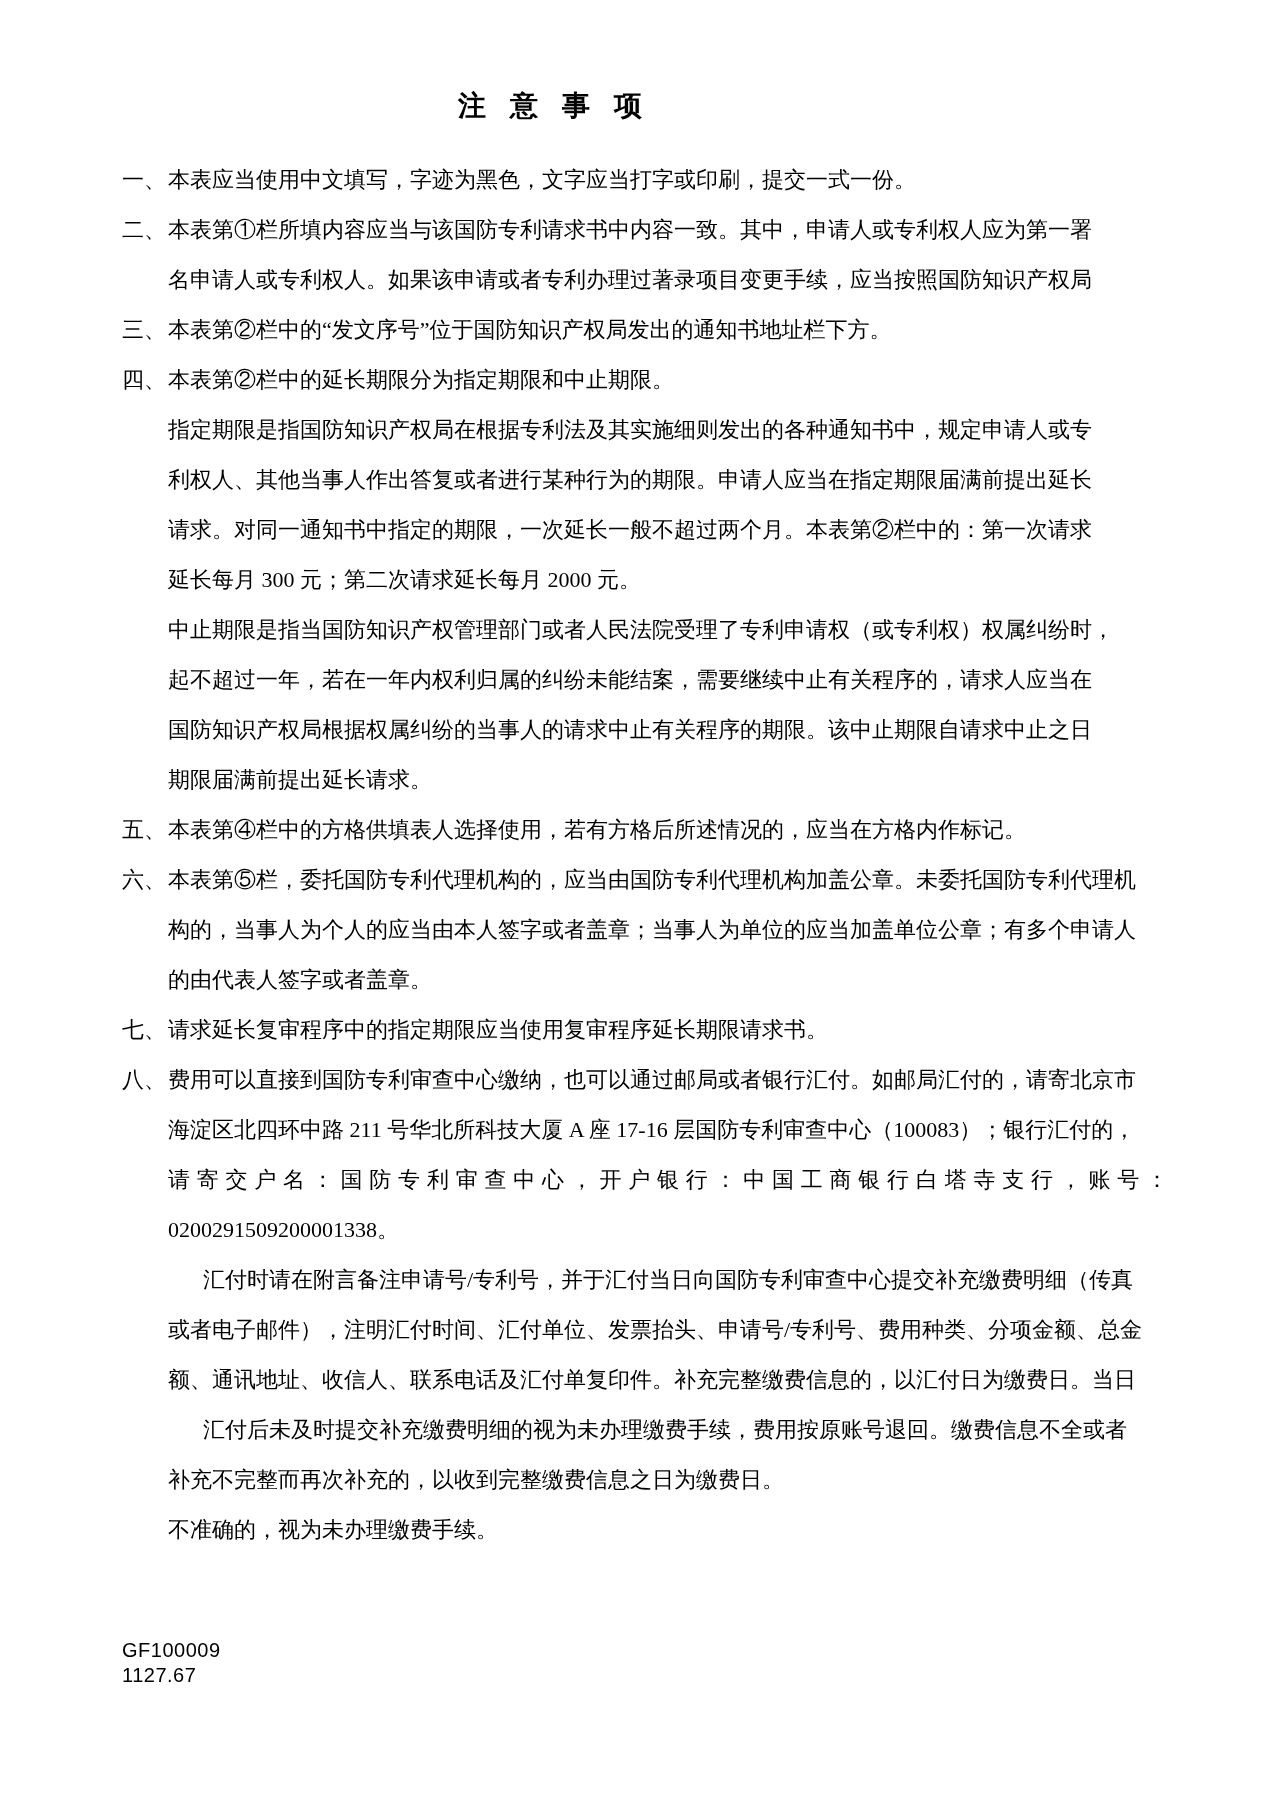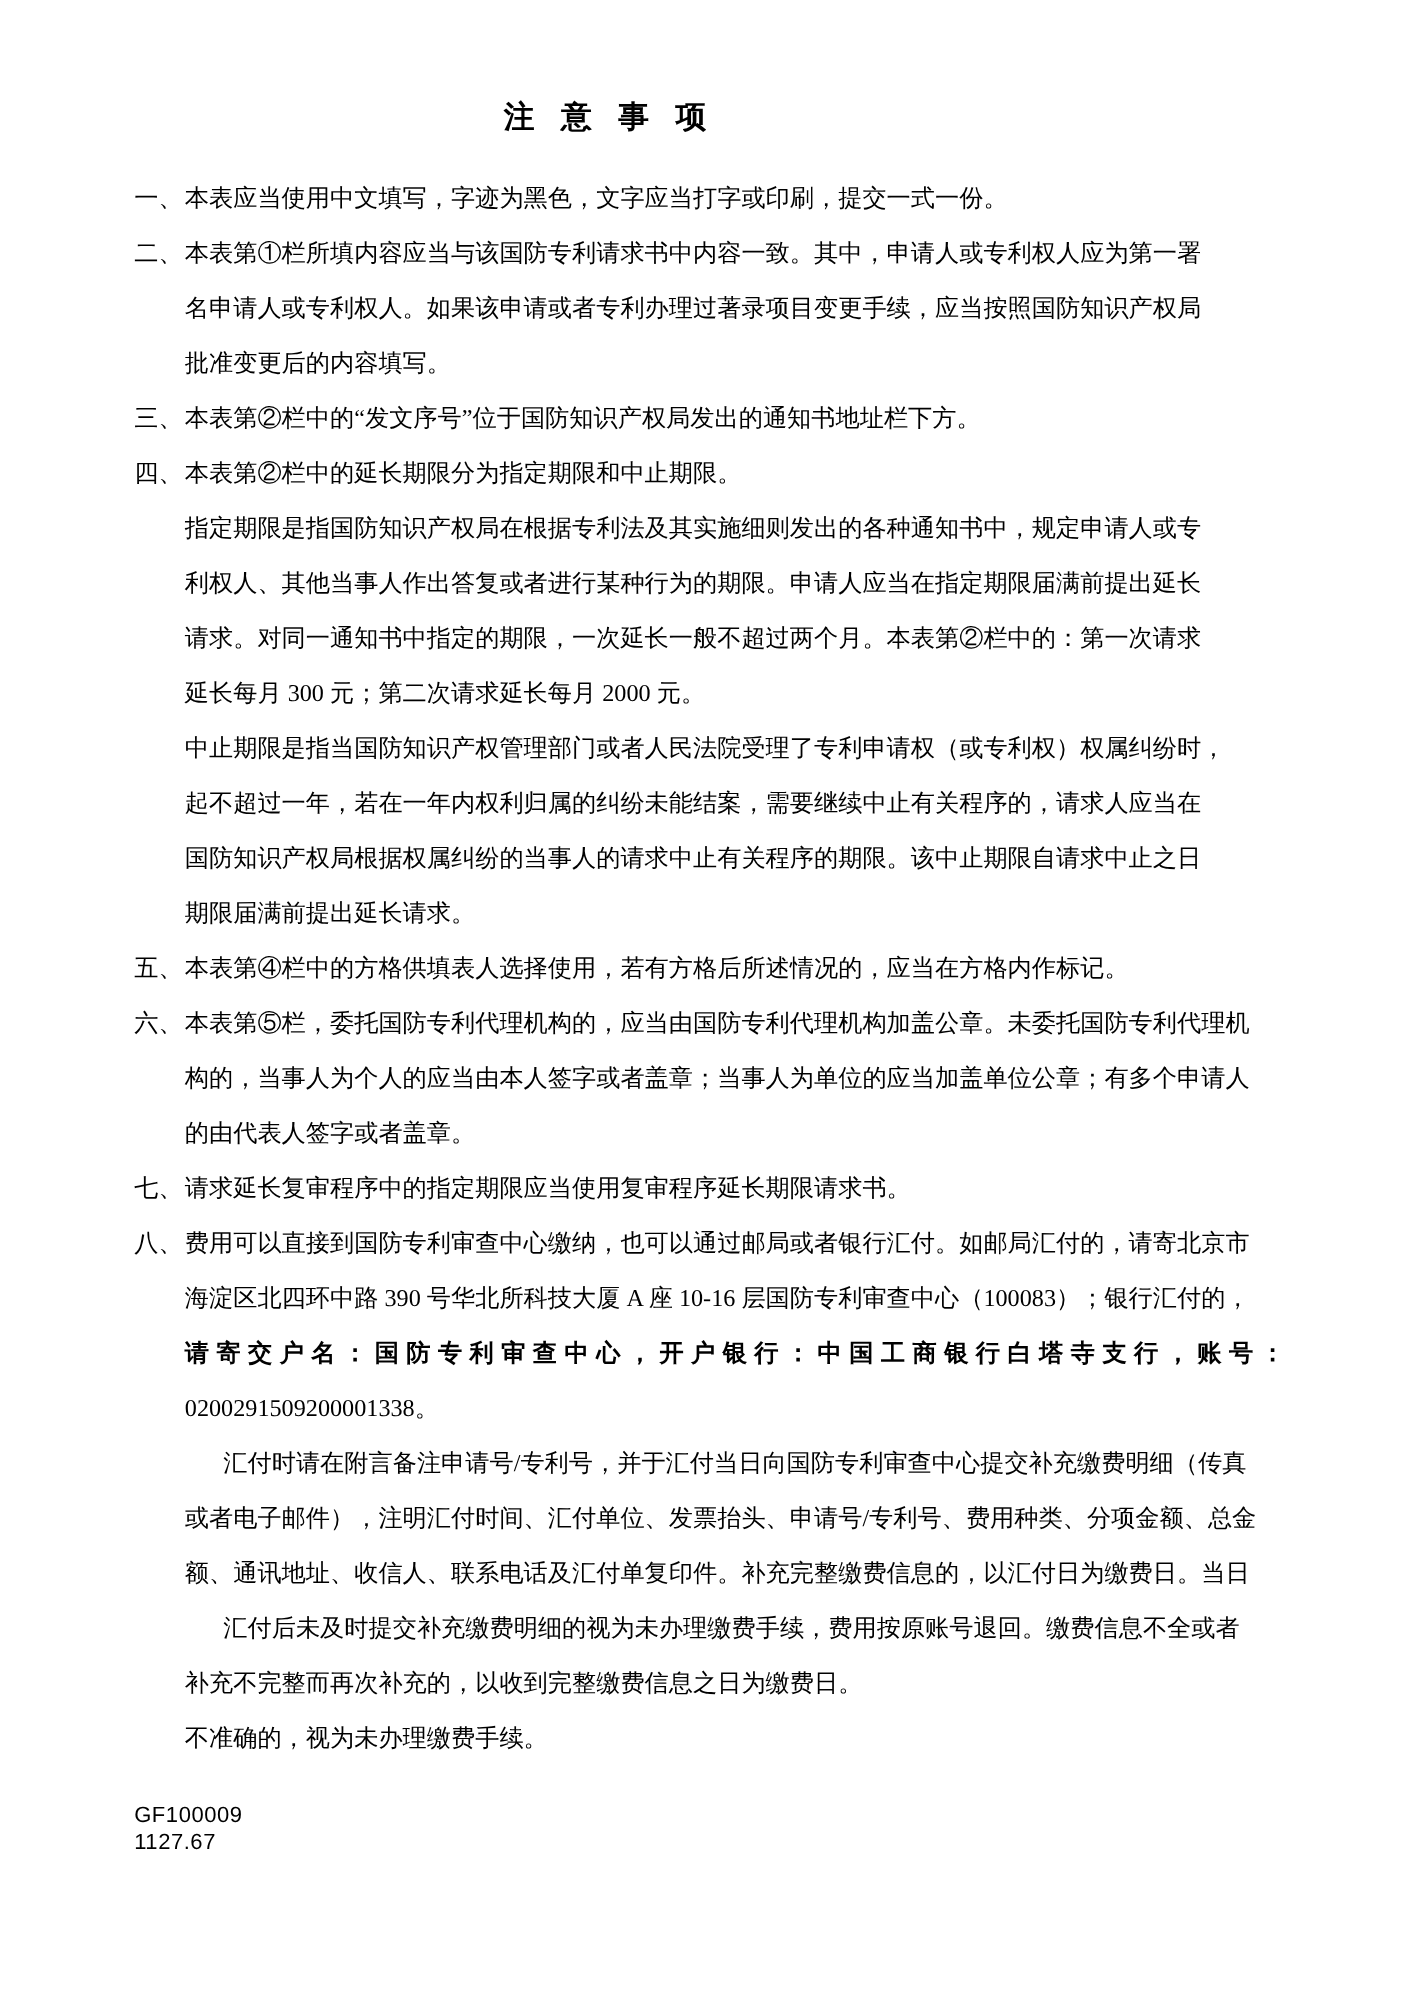--- a/index.html
+++ b/index.html
@@ -54,21 +54,20 @@
   
   .line.fl {
     padding-left: 81px;
     font-family: Liberation Serif, serif;
   }
   
   .line.jl {
     white-space: normal;
     text-align: justify;
     text-align-last: justify;
-    font-weight: bold;
   }
   .footer {
     position: absolute;
     left: 122px;
     top: 1638px;
     font-family: "Liberation Sans", "DejaVu Sans", sans-serif;
     font-size: 20px;
     line-height: 25px;
     letter-spacing: 0.5px;
   }
@@ -76,38 +75,37 @@
 </head>
 <body>
 
 <div class="page">
   <div class="doc-title">注意事项</div>
 
   <div class="notes" id="notes">
       <div class="line"><span class="num">一、</span>本表应当使用中文填写，字迹为黑色，文字应当打字或印刷，提交一式一份。</div>
       <div class="line"><span class="num">二、</span>本表第①栏所填内容应当与该国防专利请求书中内容一致。其中，申请人或专利权人应为第一署</div>
       <div class="line">名申请人或专利权人。如果该申请或者专利办理过著录项目变更手续，应当按照国防知识产权局</div>
-      <div class="line">批准变更后的内容填写。</div>
       <div class="line"><span class="num">三、</span>本表第②栏中的“发文序号”位于国防知识产权局发出的通知书地址栏下方。</div>
       <div class="line"><span class="num">四、</span>本表第②栏中的延长期限分为指定期限和中止期限。</div>
       <div class="line">指定期限是指国防知识产权局在根据专利法及其实施细则发出的各种通知书中，规定申请人或专</div>
       <div class="line">利权人、其他当事人作出答复或者进行某种行为的期限。申请人应当在指定期限届满前提出延长</div>
       <div class="line">请求。对同一通知书中指定的期限，一次延长一般不超过两个月。本表第②栏中的：第一次请求</div>
       <div class="line">延长每月 300 元；第二次请求延长每月 2000 元。</div>
       <div class="line">中止期限是指当国防知识产权管理部门或者人民法院受理了专利申请权（或专利权）权属纠纷时，</div>
       <div class="line">起不超过一年，若在一年内权利归属的纠纷未能结案，需要继续中止有关程序的，请求人应当在</div>
       <div class="line">国防知识产权局根据权属纠纷的当事人的请求中止有关程序的期限。该中止期限自请求中止之日</div>
       <div class="line">期限届满前提出延长请求。</div>
       <div class="line"><span class="num">五、</span>本表第④栏中的方格供填表人选择使用，若有方格后所述情况的，应当在方格内作标记。</div>
       <div class="line"><span class="num">六、</span>本表第⑤栏，委托国防专利代理机构的，应当由国防专利代理机构加盖公章。未委托国防专利代理机</div>
       <div class="line">构的，当事人为个人的应当由本人签字或者盖章；当事人为单位的应当加盖单位公章；有多个申请人</div>
       <div class="line">的由代表人签字或者盖章。</div>
       <div class="line"><span class="num">七、</span>请求延长复审程序中的指定期限应当使用复审程序延长期限请求书。</div>
       <div class="line"><span class="num">八、</span>费用可以直接到国防专利审查中心缴纳，也可以通过邮局或者银行汇付。如邮局汇付的，请寄北京市</div>
-      <div class="line">海淀区北四环中路 390 号华北所科技大厦 A 座 10-16 层国防专利审查中心（100083）；银行汇付的，</div>
+      <div class="line">海淀区北四环中路 211 号华北所科技大厦 A 座 17-16 层国防专利审查中心（100083）；银行汇付的，</div>
       <div class="line jl">请寄交户名：国防专利审查中心，开户银行：中国工商银行白塔寺支行，账号：</div>
       <div class="line">0200291509200001338。</div>
       <div class="line fl">汇付时请在附言备注申请号/专利号，并于汇付当日向国防专利审查中心提交补充缴费明细（传真</div>
       <div class="line">或者电子邮件），注明汇付时间、汇付单位、发票抬头、申请号/专利号、费用种类、分项金额、总金</div>
       <div class="line">额、通讯地址、收信人、联系电话及汇付单复印件。补充完整缴费信息的，以汇付日为缴费日。当日</div>
       <div class="line fl">汇付后未及时提交补充缴费明细的视为未办理缴费手续，费用按原账号退回。缴费信息不全或者</div>
       <div class="line">补充不完整而再次补充的，以收到完整缴费信息之日为缴费日。</div>
       <div class="line">不准确的，视为未办理缴费手续。</div>
     </div>
 

